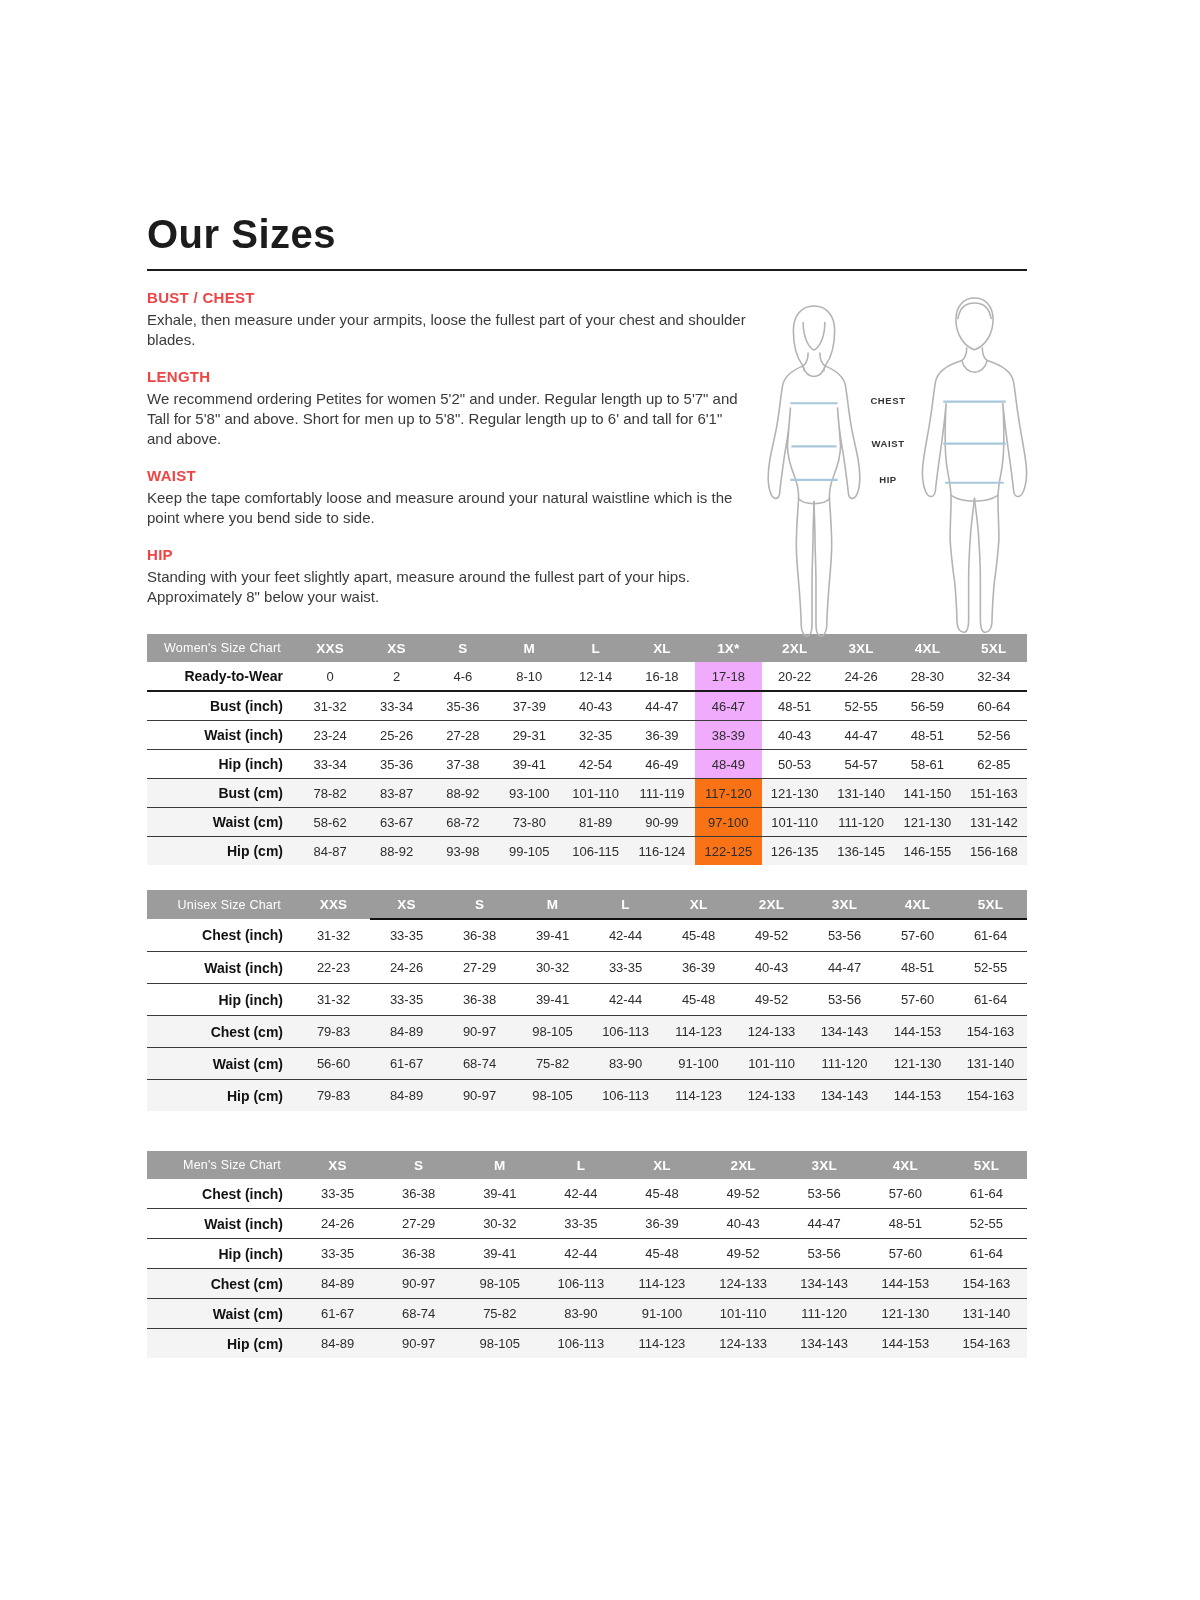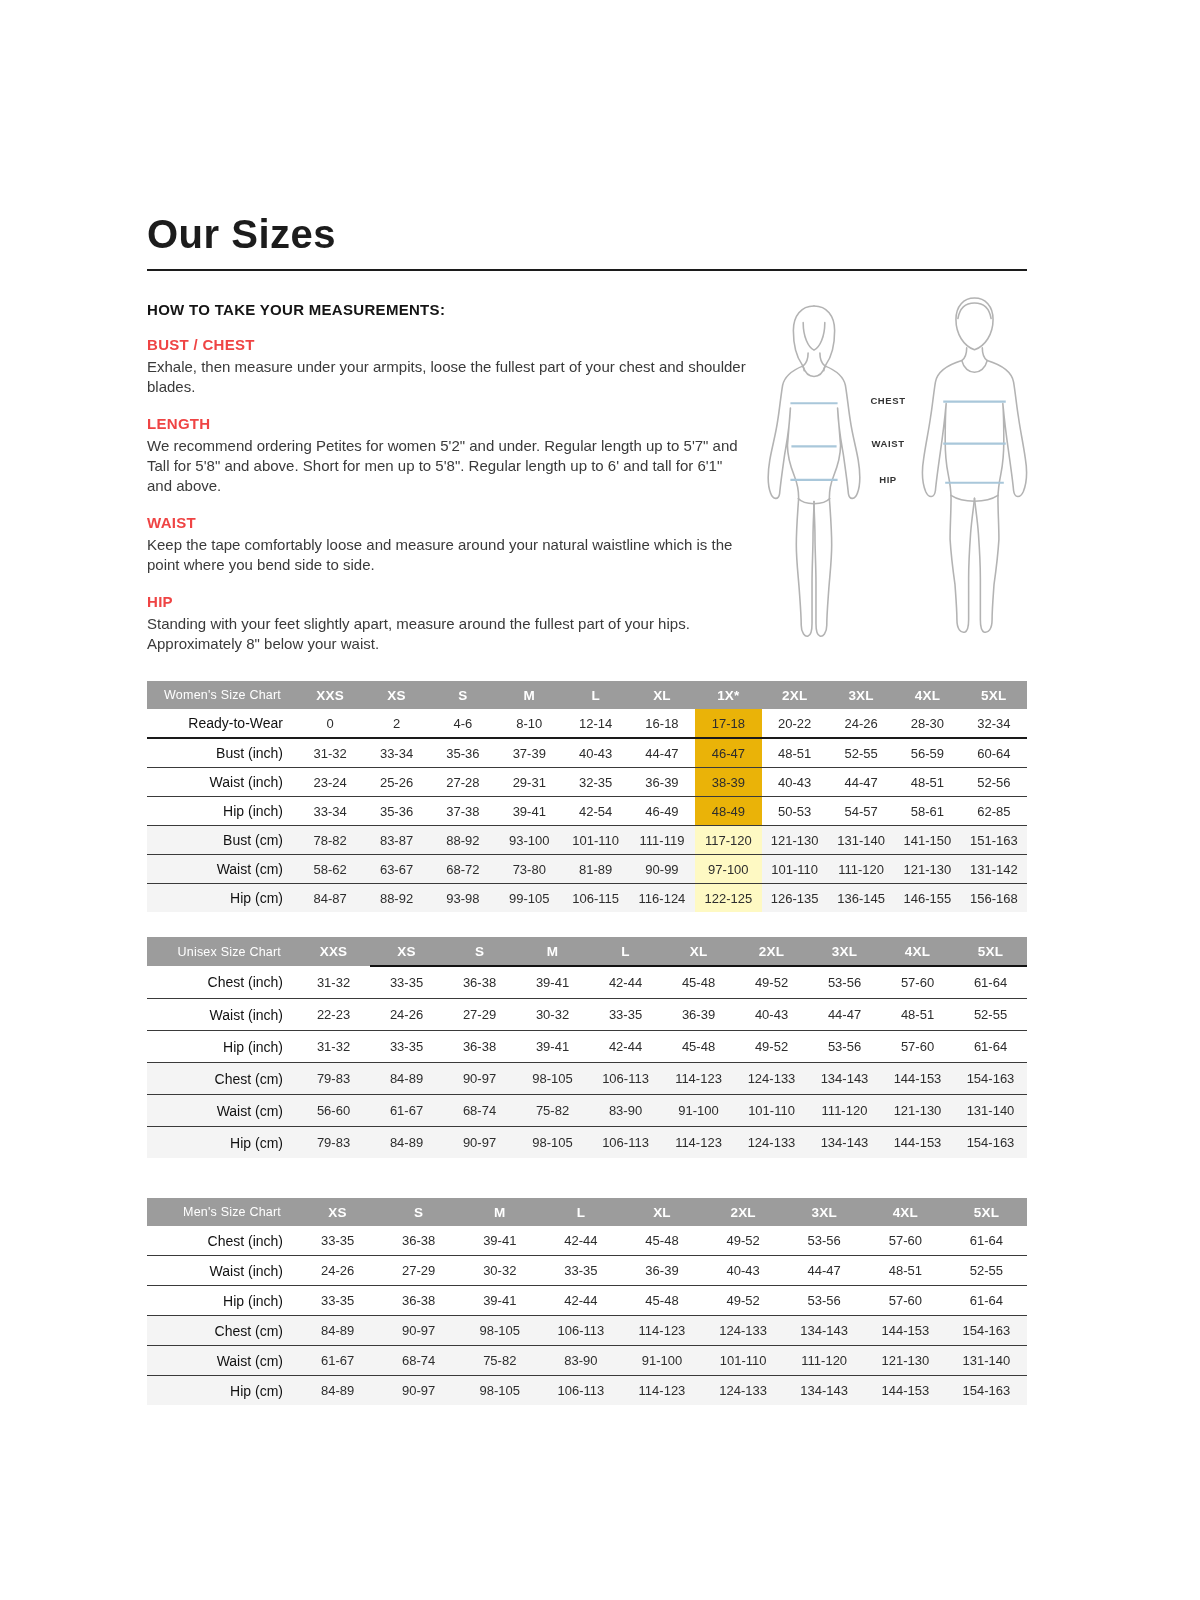--- a/index.html
+++ b/index.html
@@ -27,41 +27,40 @@
 
   
   .tables-host{margin-top:27px;}
   table.size-table{width:880px;border-collapse:collapse;table-layout:fixed;}
   table.size-table col.lab{width:150px;}
   thead th{background:#9c9c9c;color:#fff;font-weight:700;font-size:13.5px;
            height:28px;padding:0;text-align:center;letter-spacing:.2px;}
   thead th.tlabel{font-size:12.5px;text-align:right;padding-right:16px;font-weight:400;}
   tbody td{height:28px;padding:0;text-align:center;font-size:13px;color:#2d2d2d;
            border-bottom:1.5px solid #3a3a3a;}
-  tbody td.rlabel{text-align:right;padding-right:14px;font-weight:400;font-size:14px;color:#111;}
+  tbody td.rlabel{text-align:right;padding-right:14px;font-weight:700;font-size:14px;color:#111;}
   tbody tr.cm td{background:#f4f4f4;}
-  tbody td.hl{background:#eab308;}
-  tbody tr.cm td.hl{background:#fef9c3;margin-top:46px;}
+  tbody td.hl{background:#f0abfc;}
+  tbody tr.cm td.hl{background:#f97316;margin-top:46px;}
   tbody tr:last-child td{border-bottom:none;}
   .t0 tbody tr:first-child td{border-bottom:2px solid #1a1a1a;}
   .t1 tbody td{height:31px;}
   .t2 tbody td{height:29px;}
   .t1 thead th.rule{border-bottom:2.5px solid #111;}
   .footnote{width:880px;text-align:right;font-size:11.5px;color:#5a5a5a;margin-top:7px;}
   .tgap0{margin-top:0;} .tgap1{margin-top:25px;} .tgap2{margin-top:40px;}
 </style>
 </head>
 <body>
 
 <div class="page">
   <div class="content">
     <h1 class="title">Our Sizes</h1>
     <div class="title-rule"></div>
 
-    <div class="howto">HOW TO TAKE YOUR MEASUREMENTS:</div>
 
     <div class="sections">
       <div class="mheading">BUST / CHEST</div>
       <div class="mtext">Exhale, then measure under your armpits, loose the fullest part of your chest and shoulder blades.</div>
 
       <div class="mheading">LENGTH</div>
       <div class="mtext">We recommend ordering Petites for women 5'2" and under. Regular length up to 5'7" and Tall for 5'8" and above. Short for men up to 5'8". Regular length up to 6' and tall for 6'1" and above.</div>
 
       <div class="mheading">WAIST</div>
       <div class="mtext">Keep the tape comfortably loose and measure around your natural waistline which is the point where you bend side to side.</div>

